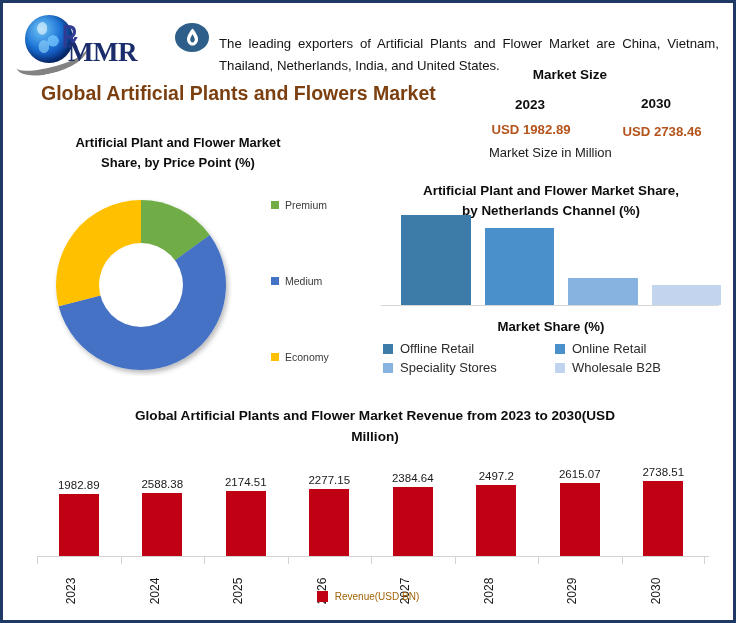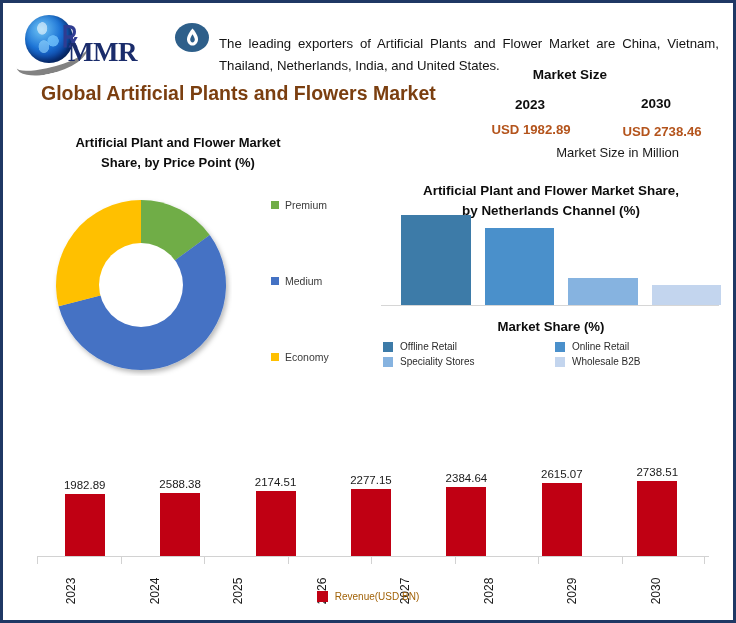--- a/index.html
+++ b/index.html
@@ -32,21 +32,21 @@
   .hdr-text{position:absolute;left:216px;top:14px;width:500px;
             font-size:13.2px;color:#141414;line-height:22px;text-align:justify;margin-top:16px;}
 
   
   .ms-title{position:absolute;left:472px;top:64px;width:190px;text-align:center;
             font-weight:700;font-size:13.5px;color:#0d0d0d;}
   .ms-y1{position:absolute;left:482px;top:94px;width:90px;text-align:center;font-weight:700;font-size:13.5px;color:#0d0d0d;}
   .ms-y2{position:absolute;left:608px;top:93px;width:90px;text-align:center;font-weight:700;font-size:13.5px;color:#0d0d0d;}
   .ms-v1{position:absolute;left:473px;top:119px;width:110px;text-align:center;font-weight:700;font-size:13.2px;color:#b4541c;}
   .ms-v2{position:absolute;left:600px;top:121px;width:118px;text-align:center;font-weight:700;font-size:13.2px;color:#b4541c;}
-  .ms-note{position:absolute;left:486px;top:142px;width:190px;text-align:right;font-size:13px;color:#1a1a1a;}
+  .ms-note{position:absolute;left:486px;top:142px;width:190px;text-align:left;font-size:13px;color:#1a1a1a;}
 
   
   .main-title{position:absolute;left:38px;top:79px;font-weight:700;font-size:19.5px;color:#7b3f10;}
 
   
   .donut-title{position:absolute;left:30px;top:130px;width:290px;text-align:center;
                font-weight:700;font-size:13px;color:#0d0d0d;line-height:20px;}
   .donut-wrap{position:absolute;left:47px;top:191px;width:182px;height:182px;}
   .donut-legend{position:absolute;left:268px;top:196px;width:110px;height:170px;}
   .dl{position:absolute;display:flex;align-items:center;gap:6px;font-size:10.5px;color:#3a3a3a;}
@@ -57,21 +57,21 @@
             font-weight:700;font-size:13.4px;color:#0d0d0d;line-height:20px;}
   .ch-plot{position:absolute;left:398px;top:212px;width:320px;height:90px;}
   .ch-axis{position:absolute;left:378px;top:302px;width:338px;height:1px;background:#d6d6d6;}
   .ch-bars{position:absolute;left:0;bottom:0;width:100%;height:90px;display:flex;
            align-items:flex-end;gap:14px;}
   .ch-bar{flex:1;}
   .ch-legend-title{position:absolute;left:372px;top:316px;width:352px;text-align:center;
                    font-weight:700;font-size:13.2px;color:#0d0d0d;}
   .ch-legend{position:absolute;left:380px;top:338px;width:336px;
              display:grid;grid-template-columns:1fr 1fr;row-gap:4px;column-gap:8px;}
-  .cl{display:flex;align-items:center;gap:7px;font-size:10px;color:#2b2b2b;}
+  .cl{display:flex;align-items:center;gap:7px;font-size:13px;color:#2b2b2b;}
   .cl .sw{width:10px;height:10px;display:inline-block;}
 
   
   .rev-title{position:absolute;left:92px;top:402px;width:560px;text-align:center;
              font-weight:700;font-size:13.6px;color:#0d0d0d;line-height:21px;}
   .rev-axis{position:absolute;left:34px;top:553px;width:672px;height:1px;background:#d2d2d2;}
   .rev-cols{position:absolute;left:34px;top:440px;width:668px;height:113px;display:flex;}
   .rev-col{flex:1;position:relative;display:flex;flex-direction:column;
            align-items:center;justify-content:flex-end;height:113px;}
   .rev-lbl{font-size:11.5px;color:#1a1a1a;margin-bottom:3px;white-space:nowrap;}
@@ -185,20 +185,24 @@
     <div class="cl">
       <span class="sw" style="background:#86b3e0"></span>
       <span>Speciality Stores</span>
     </div>
     <div class="cl">
       <span class="sw" style="background:#c3d5ee"></span>
       <span>Wholesale B2B</span>
     </div>
   </div>
 
+  <div class="rev-title">
+    <div>Global Artificial Plants and Flower Market Revenue from 2023 to 2030(USD</div>
+    <div>Million)</div>
+  </div>
 
   <div class="rev-cols" id="rev-cols">
       <div class="rev-col">
         <div class="rev-lbl">1982.89</div>
         <div class="rev-bar" style="background: rgb(192, 0, 19); height: 61.7775px;"></div>
       </div>
       <div class="rev-col">
         <div class="rev-lbl">2588.38</div>
         <div class="rev-bar" style="background: rgb(192, 0, 19); height: 63.3719px;"></div>
       </div>
@@ -206,20 +210,24 @@
         <div class="rev-lbl">2174.51</div>
         <div class="rev-bar" style="background: rgb(192, 0, 19); height: 65.0417px;"></div>
       </div>
       <div class="rev-col">
         <div class="rev-lbl">2277.15</div>
         <div class="rev-bar" style="background: rgb(192, 0, 19); height: 66.7901px;"></div>
       </div>
       <div class="rev-col">
         <div class="rev-lbl">2384.64</div>
         <div class="rev-bar" style="background: rgb(192, 0, 19); height: 68.6211px;"></div>
+      </div>
+      <div class="rev-col">
+        <div class="rev-lbl">2497.2</div>
+        <div class="rev-bar" style="background: rgb(192, 0, 19); height: 70.5385px;"></div>
       </div>
       <div class="rev-col">
         <div class="rev-lbl">2615.07</div>
         <div class="rev-bar" style="background: rgb(192, 0, 19); height: 72.5464px;"></div>
       </div>
       <div class="rev-col">
         <div class="rev-lbl">2738.51</div>
         <div class="rev-bar" style="background: rgb(192, 0, 19); height: 74.6491px;"></div>
       </div>
     </div>

